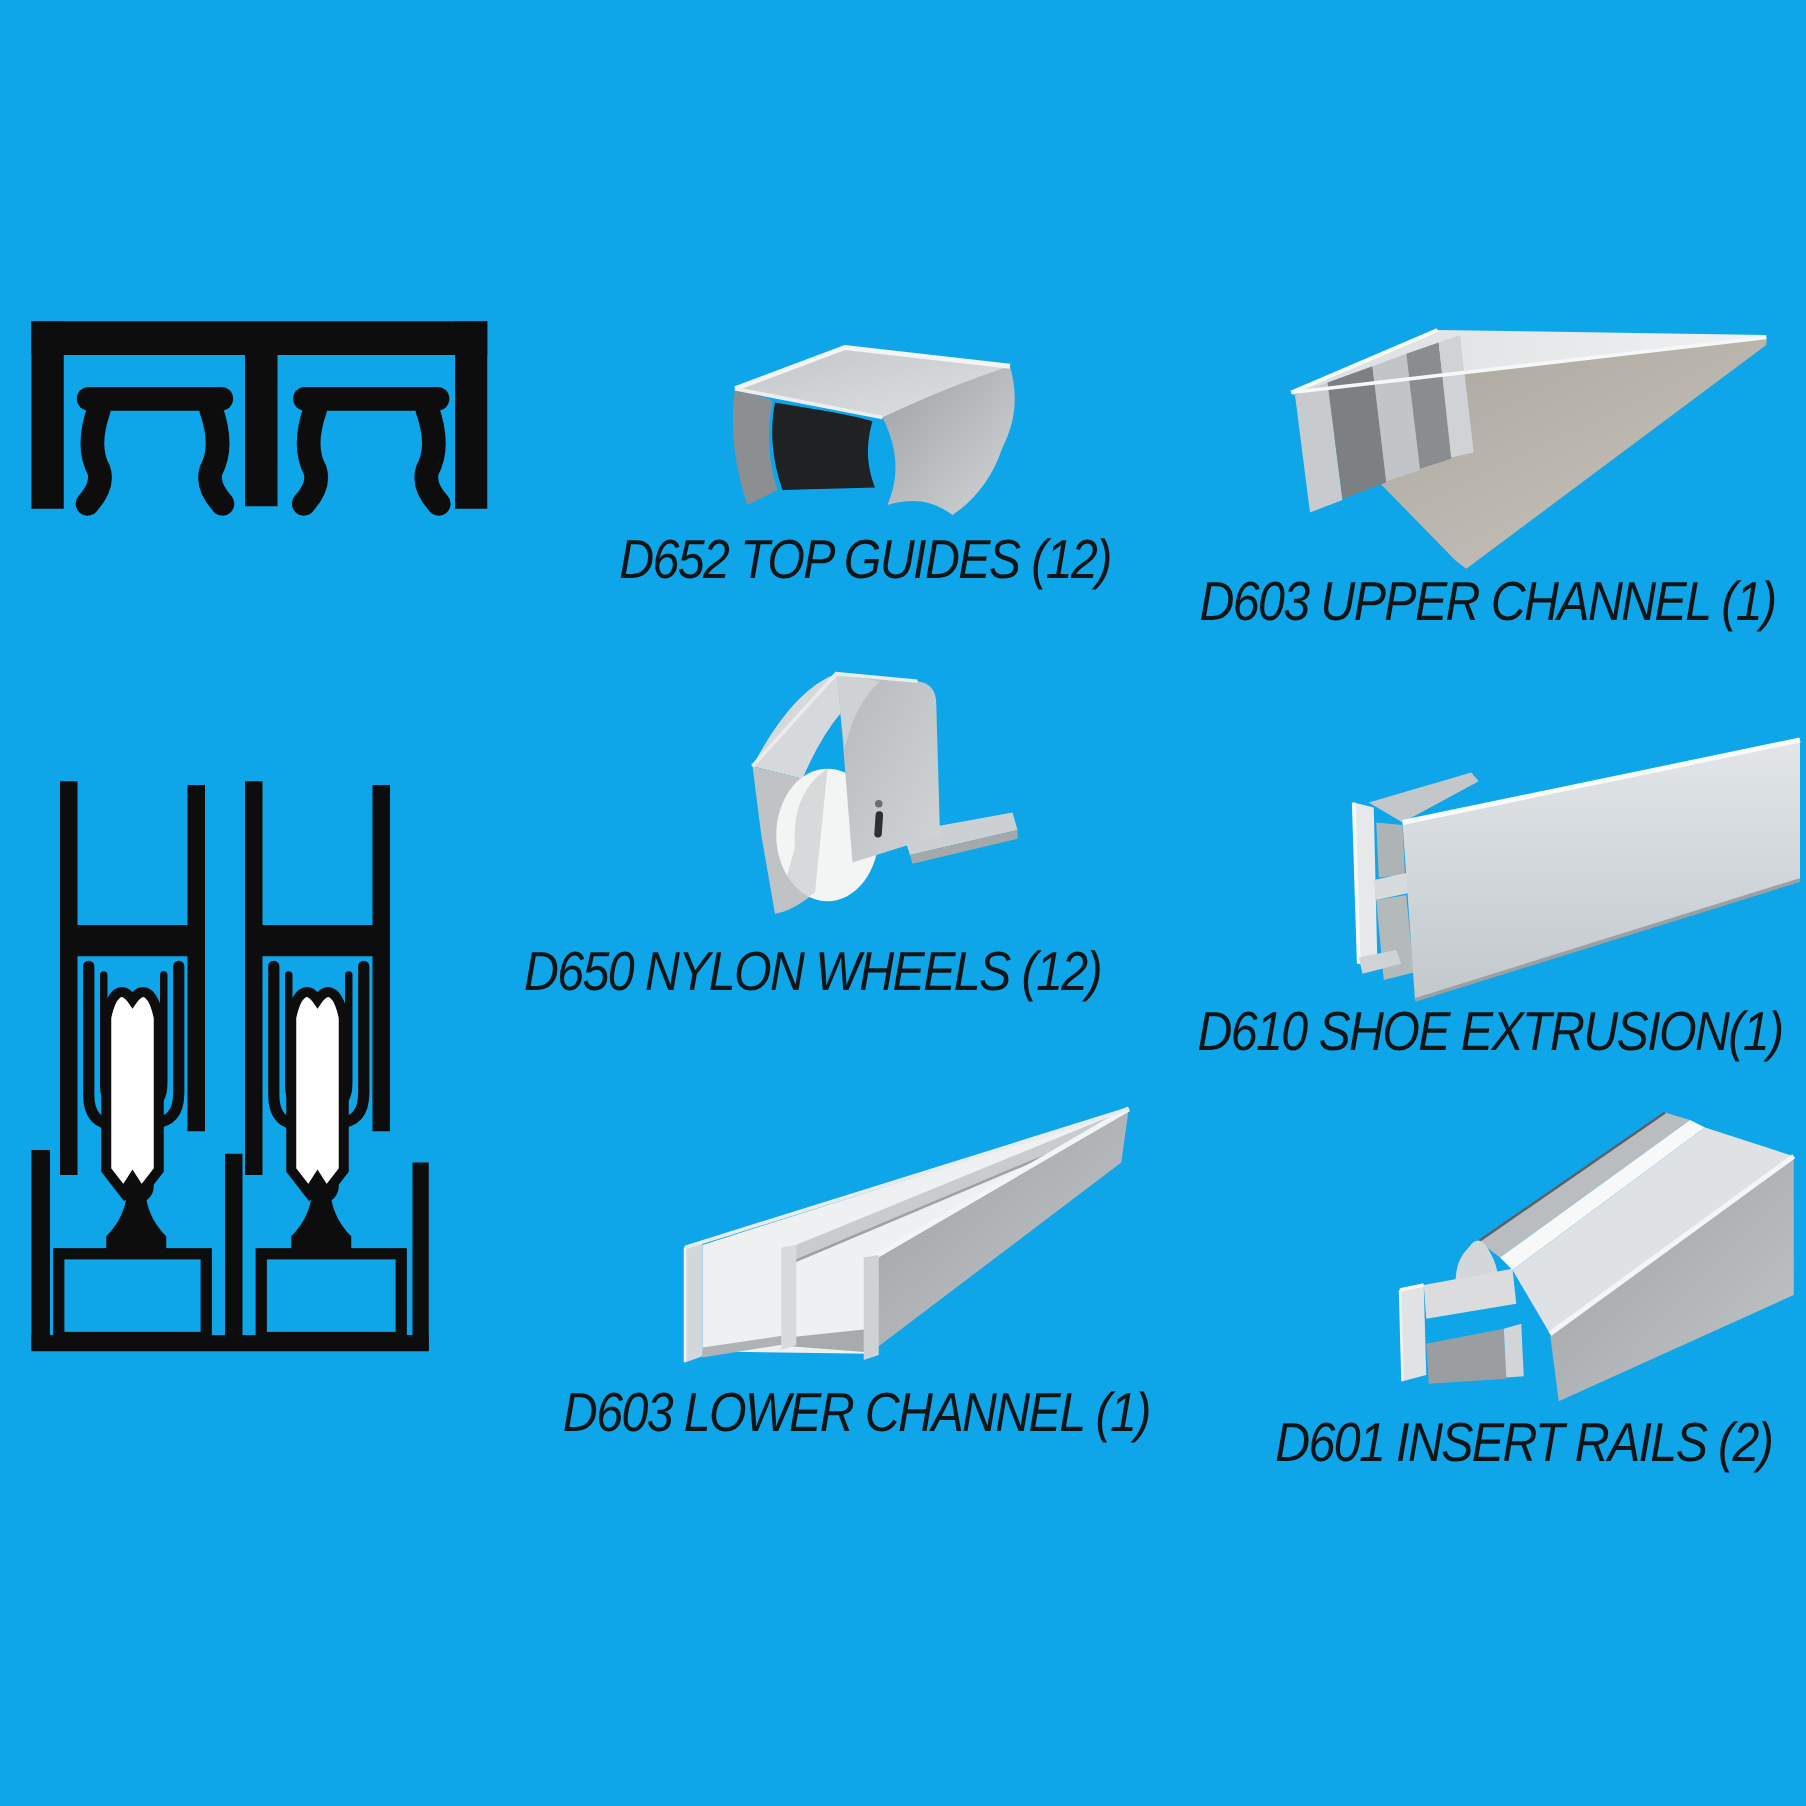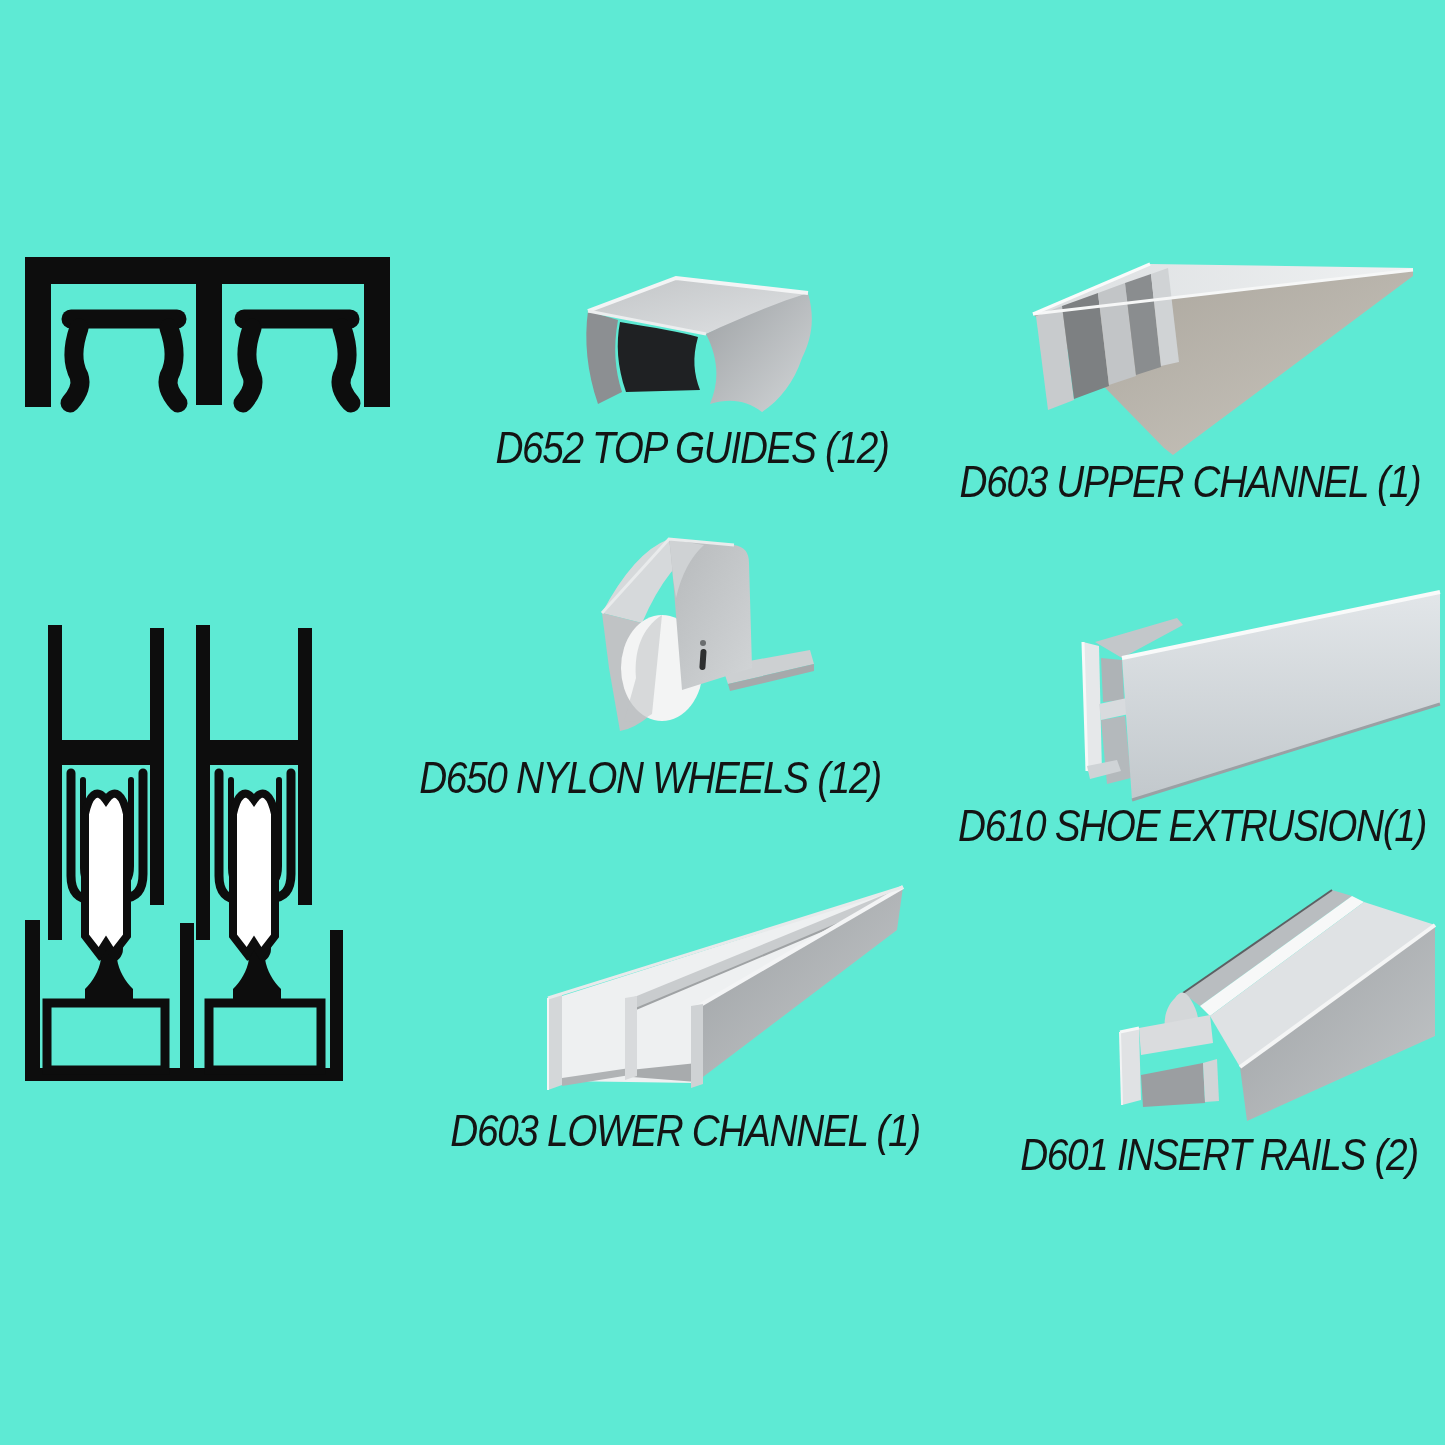--- a/index.html
+++ b/index.html
@@ -1,19 +1,19 @@
 <!DOCTYPE html>
 <html><head>
 <meta charset="utf-8">
 <style>
   html,body{margin:0;padding:0;background:#ffffff;}
   .canvas{
     position:relative;
     width:1445px;height:1445px;
-    background:#5eead4;
+    background:#0ea5e9;
     overflow:hidden;
     font-family:"Liberation Sans", sans-serif;
   }
   .abs{position:absolute;}
   .part-label{
     position:absolute;
     width:620px;
     text-align:center;
     font-style:italic;
     font-weight:500;

